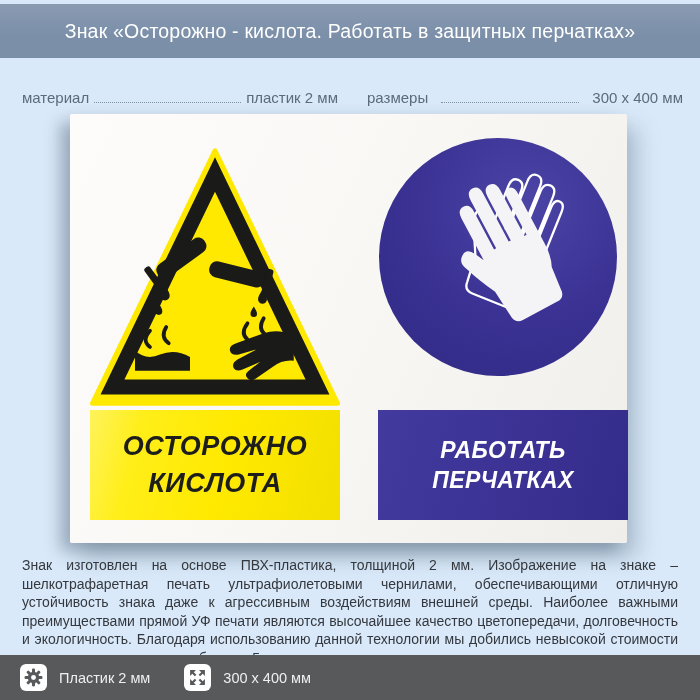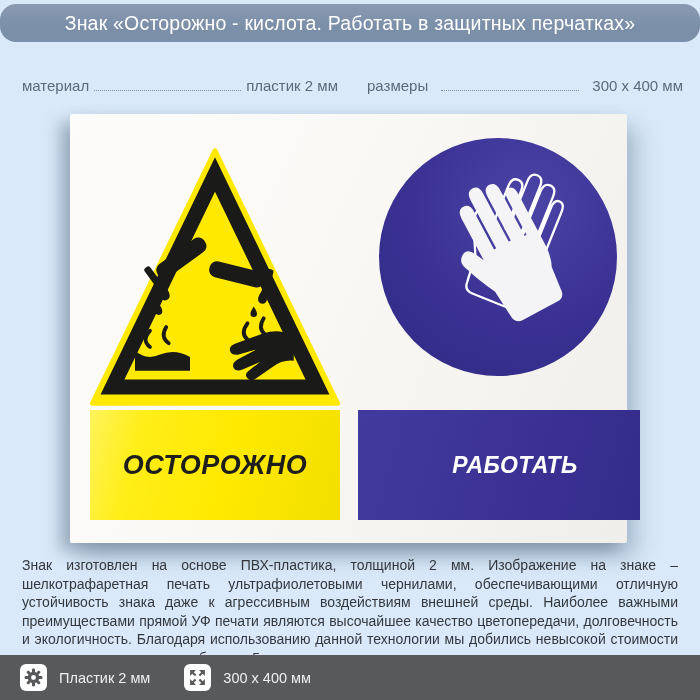--- a/index.html
+++ b/index.html
@@ -6,40 +6,40 @@
   body{
     width:700px;height:700px;overflow:hidden;
     font-family:"Liberation Sans","DejaVu Sans",sans-serif;
     background:var(--page-bg,#d9e9f9);
     position:relative;
   }
   .page{position:absolute;inset:0;}
 
   
   .titlebar{
-    position:absolute;left:0;right:0;top:4px;height:38px;
+    position:absolute;left:0;right:0;top:4px;height:54px;
     background:linear-gradient(#8a9ab1,var(--title-bar-bg,#7b8fa9) 60%);
-    display:flex;align-items:center;justify-content:center;border-radius:16px;
+    display:flex;align-items:center;justify-content:center;
   }
   .titlebar h1{
     margin:0;font-size:19.5px;font-weight:400;letter-spacing:.2px;
     color:var(--title-text,#fff);
   }
 
   
   .specs{
     position:absolute;left:22px;right:17px;top:77px;
     display:flex;justify-content:space-between;
     color:var(--spec-text,#5a6b7c);font-size:15px;
   }
   .spec{display:flex;align-items:baseline;}
   .spec-left{width:316px;}
   .spec-right{width:316px;gap:8px;}
   .dots{flex:1;border-bottom:1.5px dotted #7e92a6;margin:0 5px 3px 5px;height:1px;}
-  .spec-label,.spec-value{white-space:nowrap;}
+  .spec-label,.spec-value{white-space:nowrap;margin-top:12px;}
 
   
   .sign{
     position:absolute;left:70px;top:114px;width:557px;height:429px;
     background:linear-gradient(115deg,#fdfcfb 0%,#f9f8f5 45%,#f0eeea 100%);
     box-shadow:-10px 8px 16px rgba(84,105,125,.45),10px 14px 22px rgba(84,105,125,.35);
     border-radius:2px;
   }
   .tri-icon{position:absolute;left:20px;top:34px;width:250px;height:258px;}
   .glove-icon{position:absolute;left:307px;top:22px;width:242px;height:242px;}
@@ -48,23 +48,23 @@
     position:absolute;top:296px;height:110px;width:250px;
     display:flex;flex-direction:column;justify-content:center;align-items:center;
     font-style:italic;font-weight:bold;text-align:center;
   }
   .cap-yellow{
     left:20px;
     background:linear-gradient(105deg,#fff35c 0%,#ffee18 20%,var(--warning-yellow,#ffe900) 55%,#f2df00 100%);
     color:#1d1d1b;font-size:27px;line-height:37px;letter-spacing:.5px;
   }
   .cap-blue{
-    left:288px;
+    left:308px;
     background:linear-gradient(105deg,#423a9d 0%,var(--mandatory-blue,#3b3294) 55%,#342c8a 100%);
-    color:#fff;font-size:23px;line-height:30px;letter-spacing:.4px;padding-left:32px;
+    color:#fff;font-size:23px;line-height:30px;letter-spacing:.4px;
   }
 
   
   .description{
     position:absolute;left:22px;right:22px;top:556px;margin:0;
     font-size:14px;line-height:18.6px;text-align:justify;
     color:var(--description-text,#34383e);
   }
 
   
@@ -151,24 +151,26 @@
         </radialGradient>
         <path id="glove" d="M10,30 L10,10 Q10,6 13,6 Q16,6 16,10 L16,28 L17,28 L17,5 Q17,1 20,1 Q23,1 23,5 L23,28 L24,28 L24,7 Q24,3 27,3 Q30,3 30,7 L30,29 L31,29 L31,12 Q31,8 33.5,8 Q36,8 36,12 L36,36 Q36,42 34,46 L33,56 Q33,60 29,60 L13,60 Q9,60 9,56 L8,44 Q4,36 2,30 Q0,26 3,24 Q6,22 8,26 Q9,28 10,30 Z"></path>
       </defs>
       <circle cx="120" cy="120" r="118" fill="url(#bluegrad)"></circle>
       <use href="#glove" transform="translate(118,20) rotate(22) scale(2.25)" fill="none" stroke="#ffffff" stroke-width="1"></use>
       <use href="#glove" transform="translate(52,72) rotate(-28) scale(2.35)" fill="#f4f3f6"></use>
     </svg>
 
     <div class="cap cap-yellow">
       <div>ОСТОРОЖНО</div>
+      <div>КИСЛОТА</div>
     </div>
 
     <div class="cap cap-blue">
       <div>РАБОТАТЬ</div>
+      <div>ПЕРЧАТКАХ</div>
     </div>
   </div>
 
   <p class="description">Знак изготовлен на основе ПВХ-пластика, толщиной 2 мм. Изображение на знаке – шелкотрафаретная печать ультрафиолетовыми чернилами, обеспечивающими отличную устойчивость знака даже к агрессивным воздействиям внешней среды. Наиболее важными преимуществами прямой УФ печати являются высочайшее качество цветопередачи, долговечность и экологичность. Благодаря использованию данной технологии мы добились невысокой стоимости и увеличенного срока службы – до 5 лет вне помещения</p>
 
   <footer class="footbar">
 
     <div class="feat">
       <span class="feat-icon">
         <svg width="19" height="19" viewBox="0 0 20 20" aria-hidden="true">

